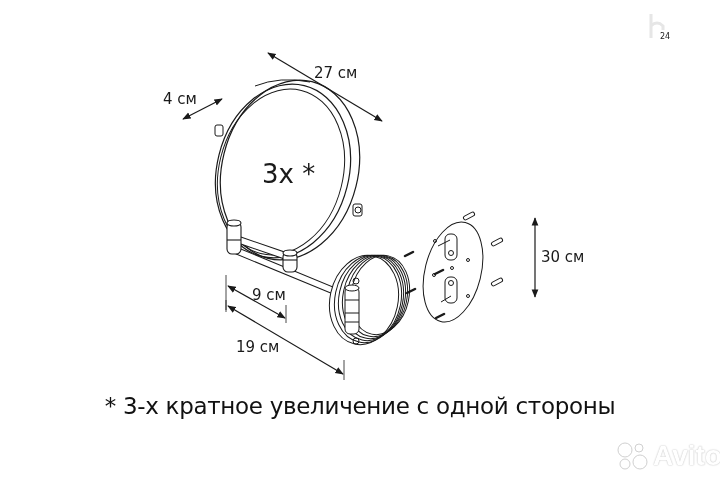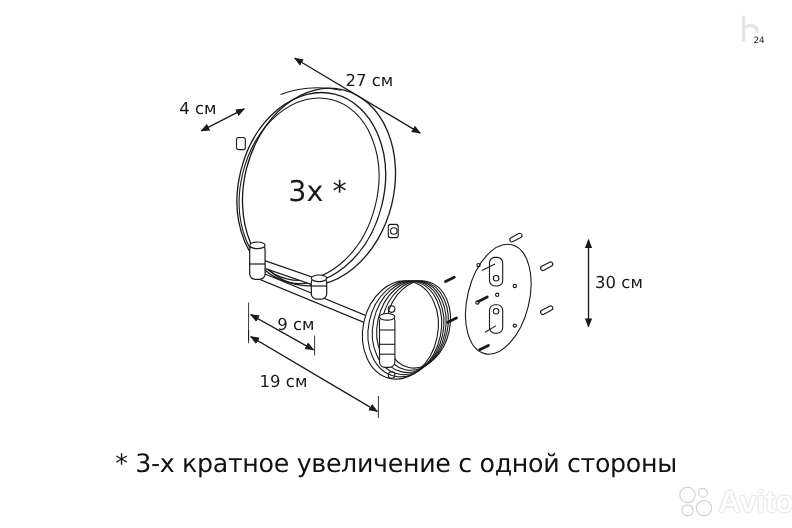--- a/index.html
+++ b/index.html
@@ -2,24 +2,24 @@
 <html><head>
   <meta charset="utf-8">
   <style>
     html, body { margin: 0; padding: 0; background: #ffffff; }
     body { width: 720px; height: 480px; position: relative; overflow: hidden; font-family: "DejaVu Sans", sans-serif; }
     #stage { position: absolute; left: 0; top: 0; width: 720px; height: 480px; }
     svg text { font-family: "DejaVu Sans", sans-serif; fill: #1a1a1a; }
     .dim { font-size: 15px; }
     .mag { font-size: 26px; }
     .caption {
-      position: absolute; left: 0; top: 409px; width: 720px; text-align: center;
+      position: absolute; left: 0; top: 393px; width: 720px; text-align: center;
       font-size: 23px; color: #111; letter-spacing: -0.3px;
     }
-    .wm-top { position: absolute; left: 672px; top: 12px; width: 30px; height: 30px; }
+    .wm-top { position: absolute; left: 647px; top: 12px; width: 30px; height: 30px; }
     .wm-avito { position: absolute; left: 615px; top: 440px; height: 32px; display: flex; align-items: center; }
     .wm-avito-text { font-family: "Liberation Sans", sans-serif; font-size: 28px; font-weight: bold; color: #ffffff;
       text-shadow: 0 0 2px #cfcfcf, 0 0 1px #bdbdbd; margin-left: 4px; }
   </style>
 </head>
 <body>
 
 <svg id="stage" viewBox="0 0 720 480" xmlns="http://www.w3.org/2000/svg">
   <defs>
     <marker id="arr" viewBox="0 0 10 10" refX="9" refY="5" markerWidth="7" markerHeight="7" orient="auto-start-reverse">

